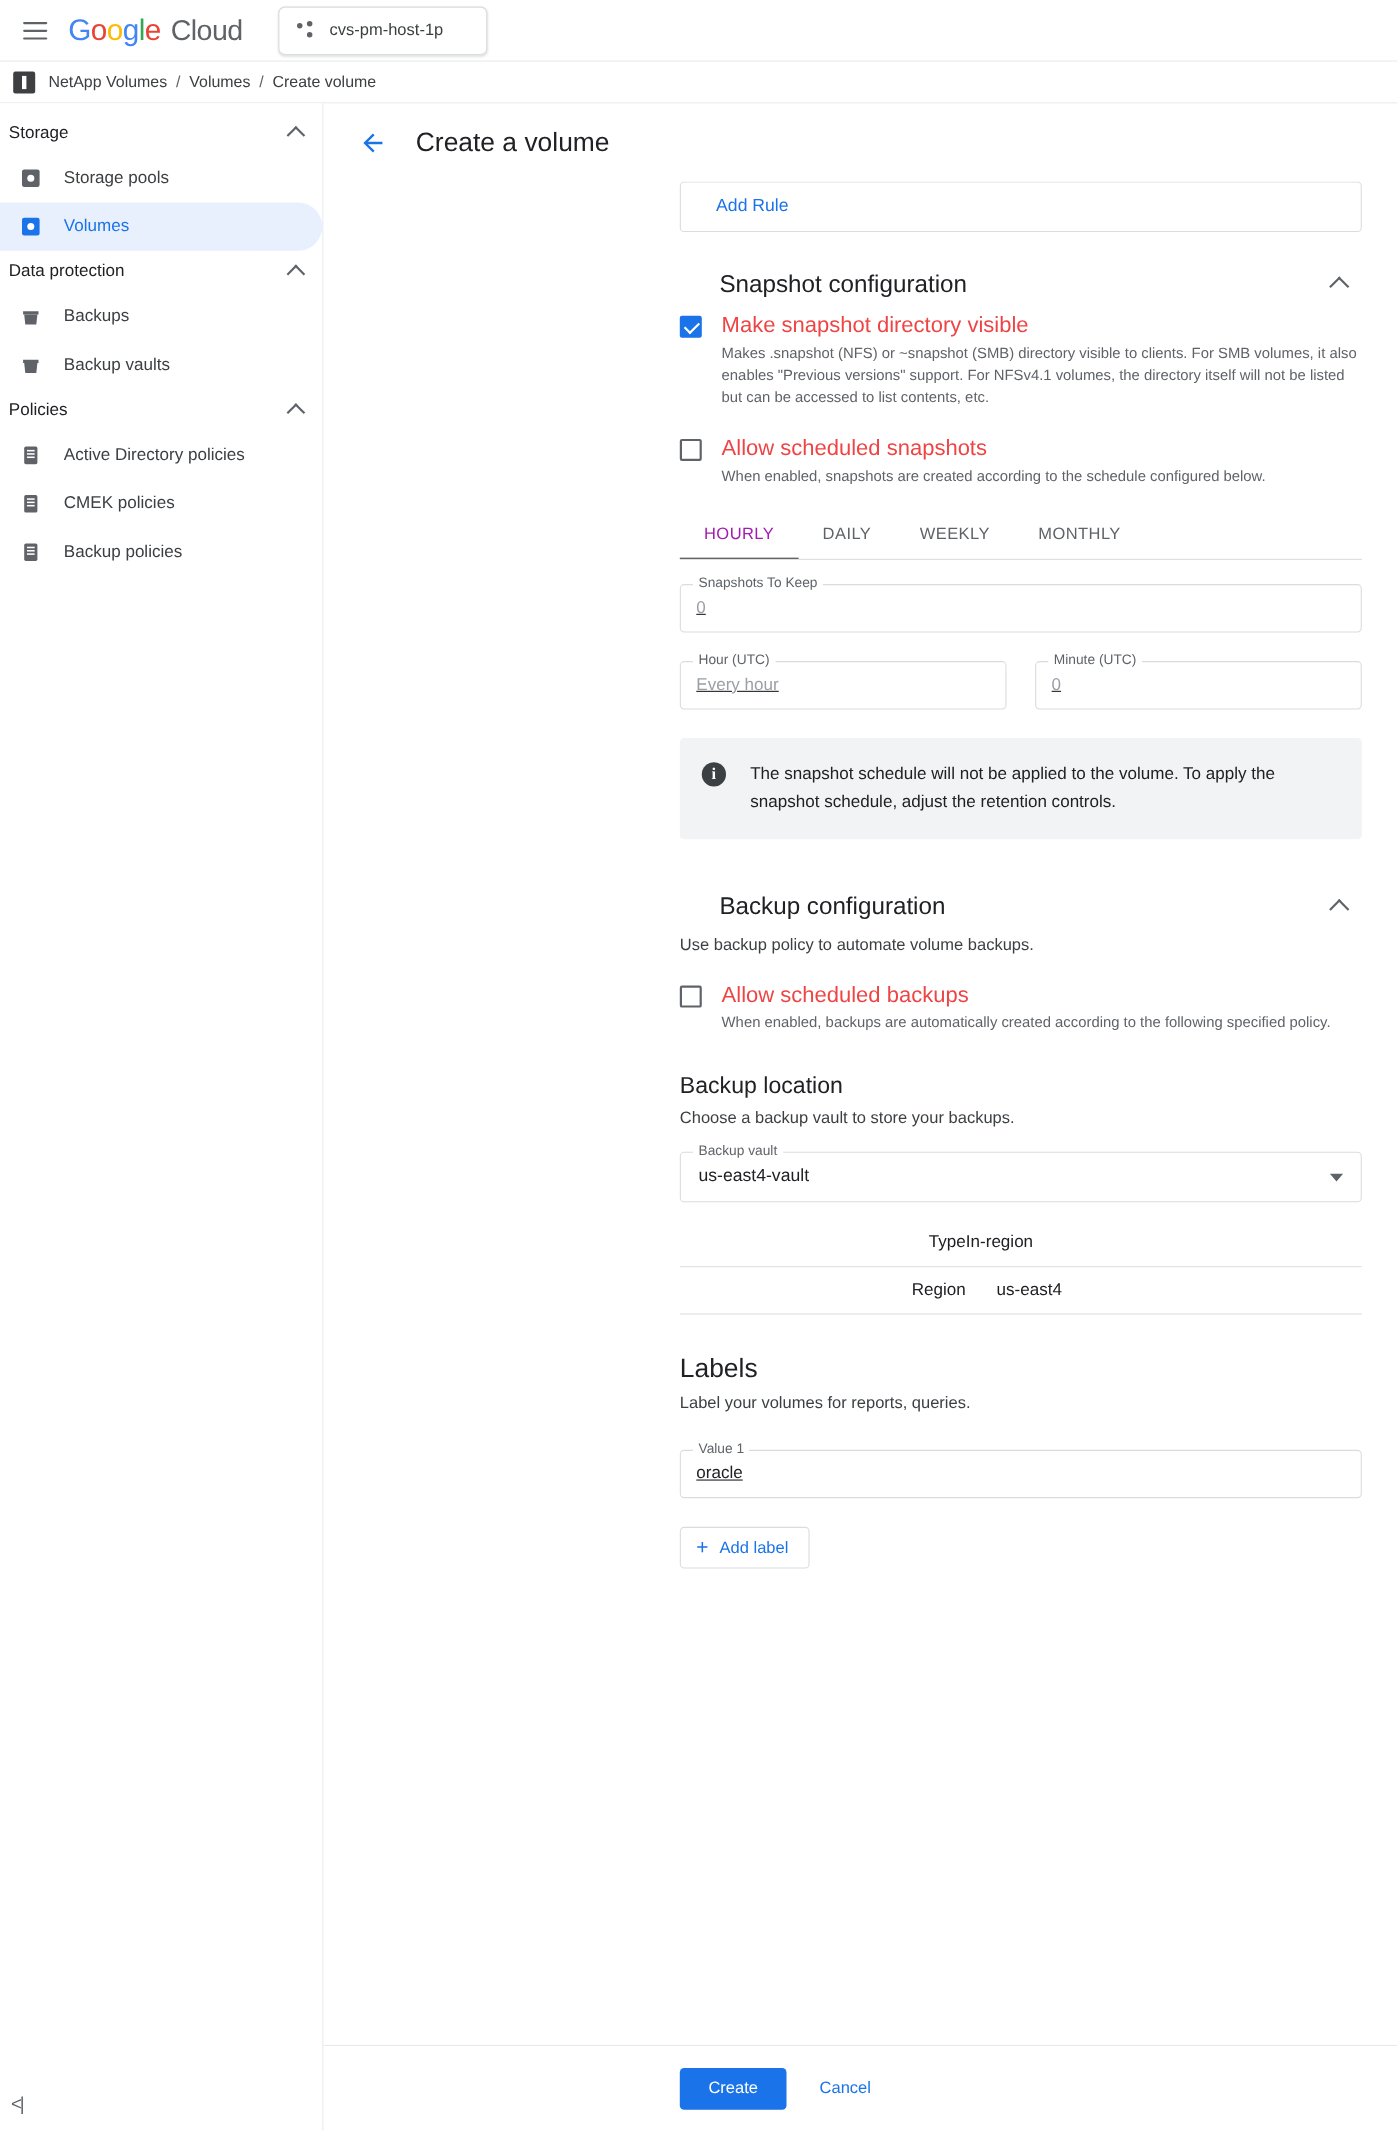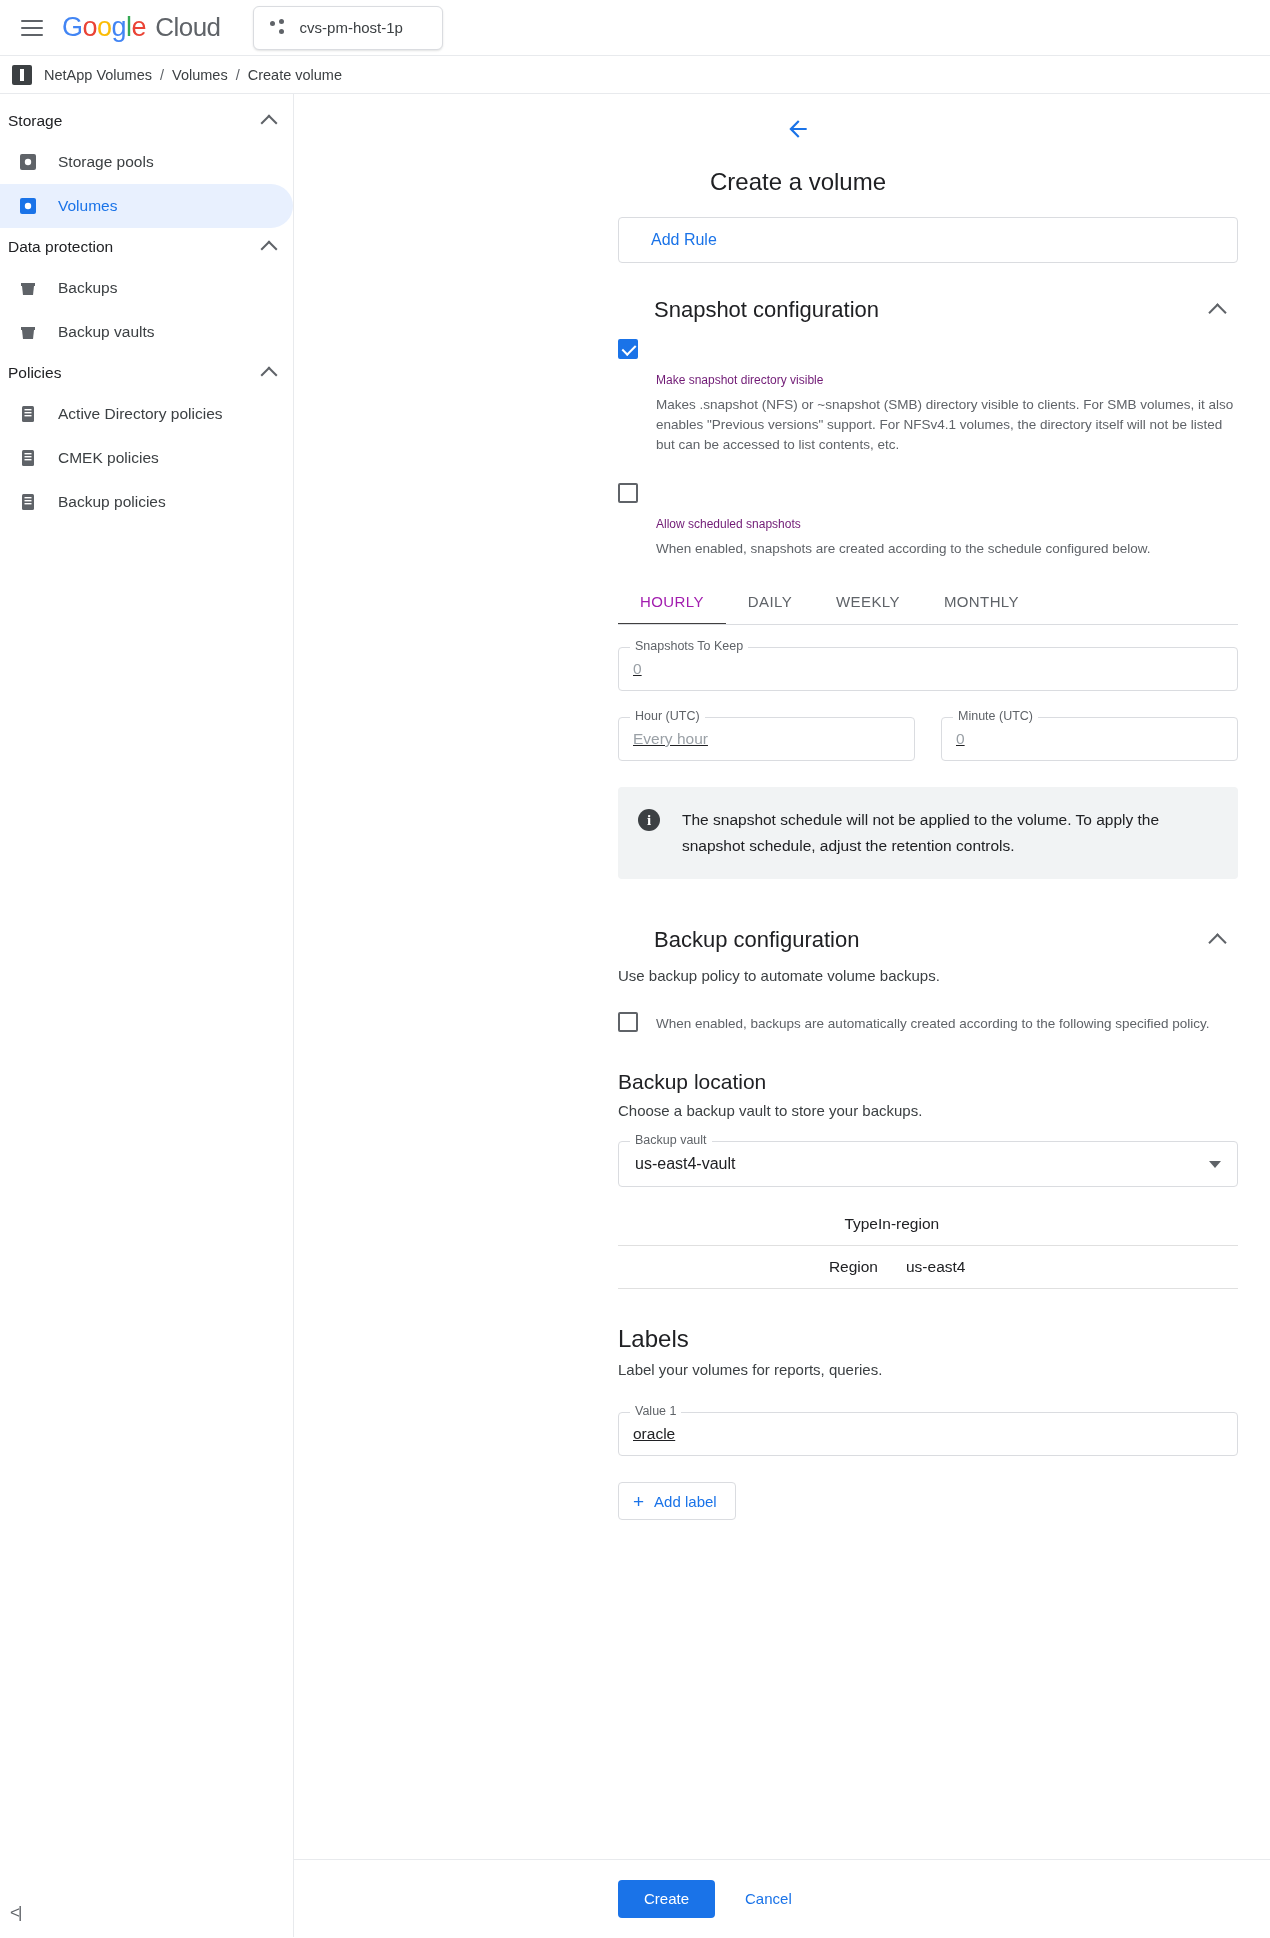--- a/index.html
+++ b/index.html
@@ -136,21 +136,20 @@
     letter-spacing:-2px;
   }
 
   
   .main { flex: 1; display:flex; flex-direction:column; position:relative; }
   .main-header {
     display:flex; align-items:center;
     gap: 26px;
     padding: 22px 0 20px 32px;
     border-bottom: 1px solid transparent;
-    flex-direction: column;
   }
   .back-arrow { cursor:pointer; width:26px; height:26px; }
   .main-title { font-size: 24px; color:#202124; font-weight: 400; }
 
   .content {
     flex:1;
     overflow: hidden;
     padding: 0 0 0 0;
     position: relative;
   }
@@ -195,21 +194,21 @@
   }
   .cbox.checked {
     background:#1a73e8; border-color:#1a73e8;
     position:relative;
   }
   .cbox.checked::after {
     content:""; position:absolute; left:5px; top:1px;
     width:6px; height:11px; border:solid #fff; border-width:0 2px 2px 0;
     transform: rotate(45deg);
   }
-  .check-label { font-size:12px; color:#701a75; line-height: 22px; margin-top: 32px; }
+  .check-label { font-size:20px; color:#ef4444; line-height: 22px; }
   .check-desc { font-size:13.5px; color:#5f6368; line-height:20px; margin-top:4px; max-width: 618px;}
 
   .tabs {
     display:flex; gap: 0;
     border-bottom: 1px solid #dadce0;
     margin-top: 34px;
     margin-bottom: 22px;
   }
   .tab {
     padding: 0 22px 13px 22px;
@@ -524,20 +523,21 @@
         
         <div class="section-head">
           <span class="section-title">Backup configuration</span>
           <span class="chev-up"></span>
         </div>
         <div class="para">Use backup policy to automate volume backups.</div>
 
         <div class="check-row" style="margin-top:26px;">
           <span class="cbox"></span>
           <span>
+            <div class="check-label">Allow scheduled backups</div>
             <div class="check-desc">When enabled, backups are automatically created according to the following specified policy.</div>
           </span>
         </div>
 
         <div class="subhead">Backup location</div>
         <div class="para">Choose a backup vault to store your backups.</div>
 
         <div class="select-field">
           <span class="flabel">Backup vault</span>
           <span class="fval">us-east4-vault</span>

